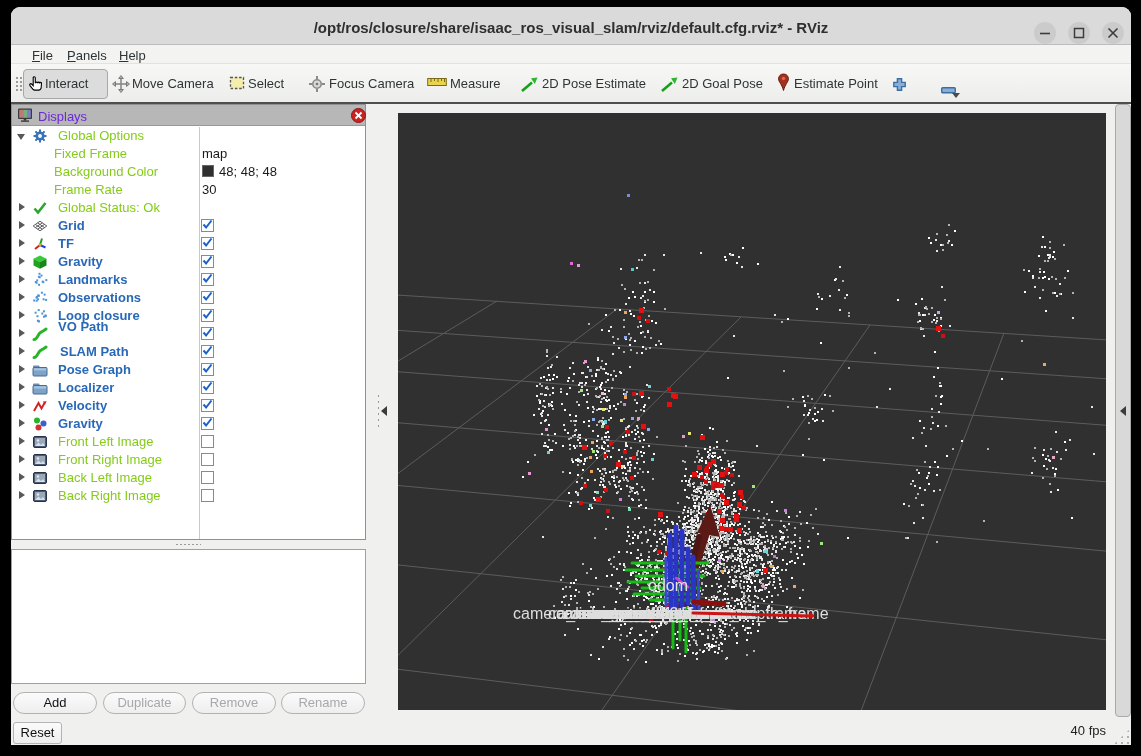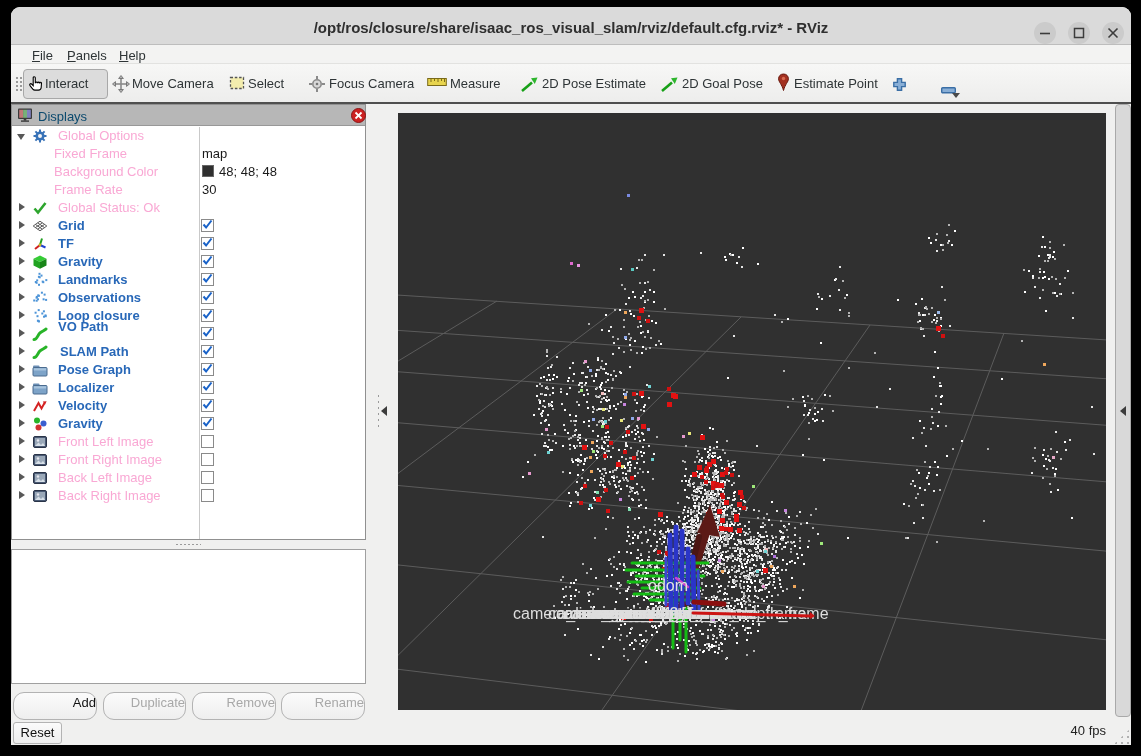--- a/index.html
+++ b/index.html
@@ -10,35 +10,35 @@
 .mi{position:absolute;top:3px;font-size:13px;color:#2e3436;white-space:nowrap}
 .mi u{text-decoration:underline}
 #toolbar{position:absolute;left:11px;top:64px;width:1120px;height:38px;background:linear-gradient(#f7f7f6,#ededec)}
 #grip{position:absolute;left:15px;top:76px;width:7px;height:15px;background-image:radial-gradient(circle,#9a9a9a 1px,transparent 1.2px);background-size:4px 4px}
 #ibtn{position:absolute;left:23px;top:69px;width:85px;height:30px;background:#dcdcdc;border:1px solid #a8a8a8;border-radius:4px}
 .tt{position:absolute;top:76px;font-size:13px;color:#2e3436;white-space:nowrap}
 #dd{position:absolute;left:952px;top:93px;width:0;height:0;border-left:4px solid transparent;border-right:4px solid transparent;border-top:5px solid #4a4a4a}
 #darkline{position:absolute;left:11px;top:102px;width:1120px;height:2px;background:#4f4f4f}
 #dpanel{position:absolute;left:11px;top:104px;width:355px;height:436px;background:#fff;border:1px solid #909090}
 #dtitle{position:absolute;left:0;top:0;width:353px;height:21px;background:#b7b7b7;border-bottom:1px solid #989898}
-#dtitle span.t{position:absolute;left:26px;top:4px;font-size:13px;color:#0c4a6e}
+#dtitle span.t{position:absolute;left:26px;top:4px;font-size:13px;color:#6d28d9}
 #vsep{position:absolute;left:187px;top:22px;width:1px;height:412px;background:#c9c9c9}
 .tri-r{position:absolute;width:0;height:0;border-top:4.5px solid transparent;border-bottom:4.5px solid transparent;border-left:6px solid #585858}
 .tri-d{position:absolute;width:0;height:0;border-left:4.5px solid transparent;border-right:4.5px solid transparent;border-top:6px solid #585858}
 .ico{position:absolute;width:16px;height:16px}
 .lbl{position:absolute;font-size:13px;line-height:18px;white-space:nowrap}
-.blk{color:#f9a8d4}
+.blk{color:#84cc16}
 .blu{color:#2868b8;font-weight:bold}
 .val{position:absolute;font-size:13px;line-height:18px;color:#1a1a1a;white-space:nowrap}
 .sw{display:inline-block;width:12px;height:12px;background:#2f2f2f;border:1px solid #666;vertical-align:-1px;margin-right:4px}
 .chk{position:absolute;width:13px;height:13px;background:#fff;border:1px solid #8a8a8a}
 .chk svg{position:absolute;left:-1px;top:-2px}
 #dclose{position:absolute;left:339px;top:3px;width:15px;height:15px;border-radius:8px;background:#cc2222;border:1px solid #8a1515}
 #box2{position:absolute;left:11px;top:549px;width:355px;height:135px;background:#fff;border:1px solid #a0a0a0}
-.btn{position:absolute;top:692px;height:28px;border:1px solid #b3b3b3;border-radius:11px;background:linear-gradient(#fbfbfb,#eee);font-size:13px;text-align:right;line-height:20px}
+.btn{position:absolute;top:692px;height:22px;border:1px solid #b3b3b3;border-radius:11px;background:linear-gradient(#fbfbfb,#eee);font-size:13px;text-align:center;line-height:20px}
 .btn.dis{color:#a8a8a8}
 #reset{position:absolute;left:13px;top:722px;width:49px;height:22px;border:1px solid #b3b3b3;border-radius:3px;background:linear-gradient(#fbfbfb,#eee);font-size:13px;text-align:center;line-height:20px;color:#111}
 #rstrip{position:absolute;left:1115px;top:104px;width:16px;height:613px;background:#d9d9d9;border:1px solid #a9a9a9;border-radius:4px}
 .harr{position:absolute;width:0;height:0;border-top:5px solid transparent;border-bottom:5px solid transparent;border-right:6px solid #3c3c3c}
 #fps{position:absolute;left:1006px;top:723px;width:100px;text-align:right;font-size:13px;color:#222}
 #hsplit{position:absolute;left:175px;top:543px;width:26px;height:3px;background-image:radial-gradient(circle,#9a9a9a .9px,transparent 1.1px);background-size:4px 3px}
 #lsplitdots{position:absolute;left:377px;top:393px;width:3px;height:38px;background-image:radial-gradient(circle,#9a9a9a .9px,transparent 1.1px);background-size:3px 6px}
 #sizegrip{position:absolute;left:1113px;top:728px;width:18px;height:17px;background-image:radial-gradient(circle,#b0b0b0 1px,transparent 1.2px);background-size:6px 6px;clip-path:polygon(100% 0,100% 100%,0 100%)}
 .vl{}
 </style></head><body>

